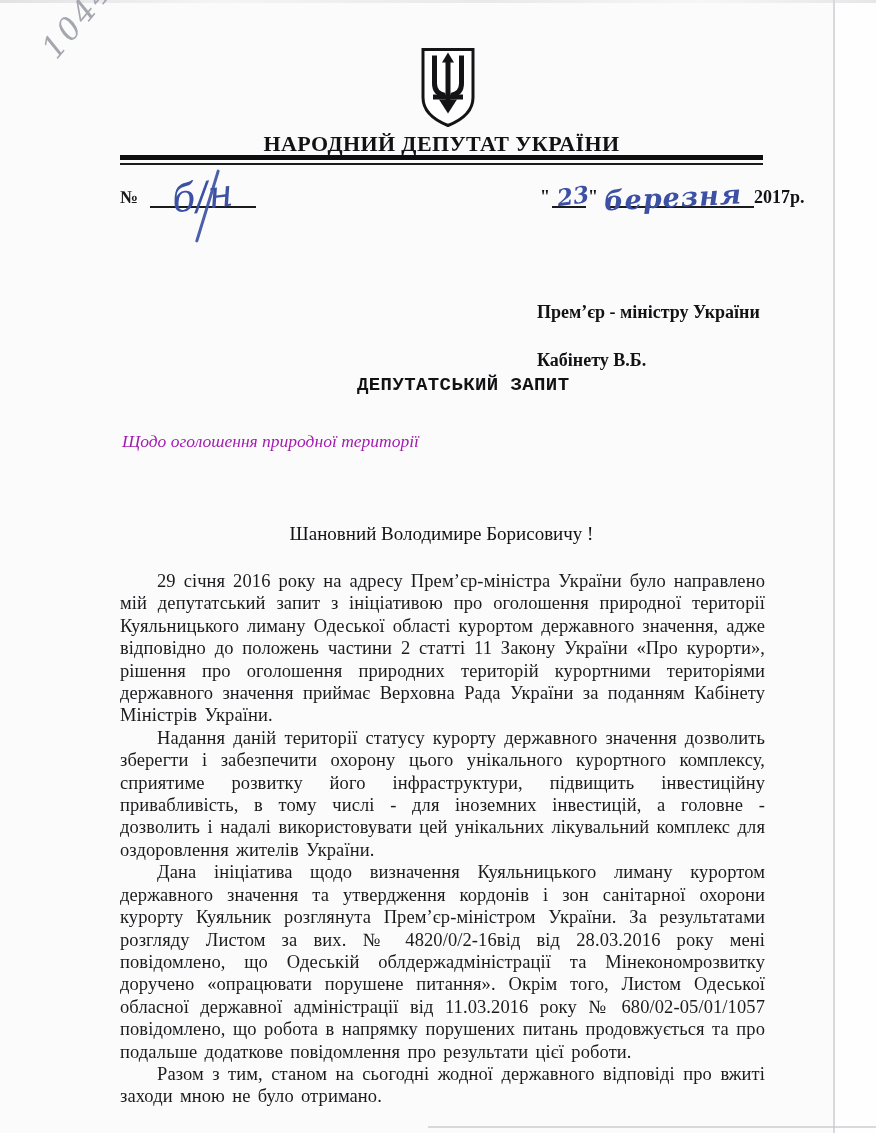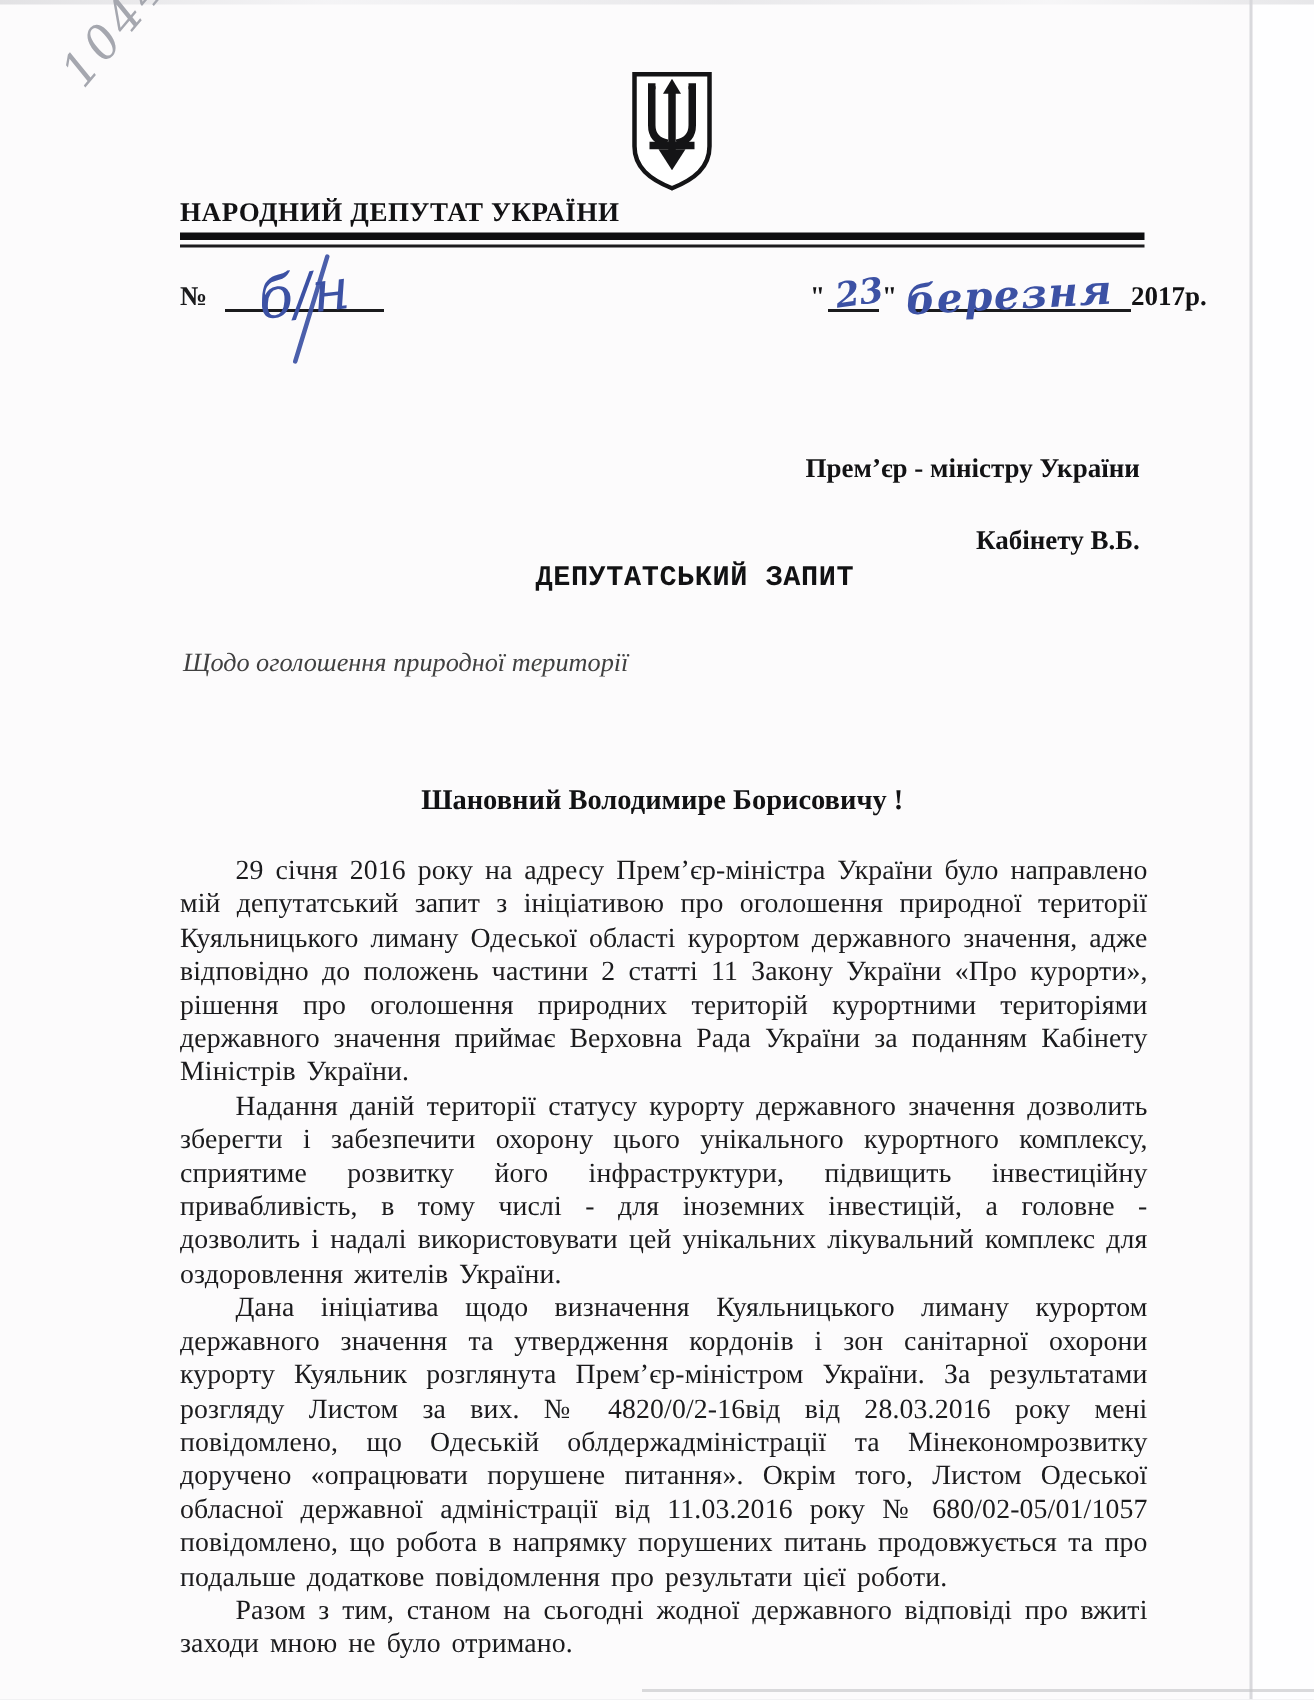--- a/index.html
+++ b/index.html
@@ -17,22 +17,22 @@
   .pencil-number{
     position:absolute;left:34px;top:42px;
     transform:rotate(-50deg);transform-origin:left top;
     font-family:"DejaVu Serif",serif;font-style:italic;
     font-size:31px;color:#a5a7af;letter-spacing:3px;white-space:nowrap;
   }
 
   .emblem{position:absolute;left:417px;top:45px;width:62px;height:85px;}
 
   .header-title{
-    position:absolute;left:120px;top:131px;width:643px;
-    font-weight:bold;font-size:18px;letter-spacing:.4px;color:#121214;
+    position:absolute;left:120px;top:131px;width:643px;text-align:center;
+    font-weight:bold;font-size:22px;letter-spacing:.4px;color:#121214;
   }
   .header-rule{
     position:absolute;left:120px;top:155px;width:643px;height:3px;
     border-top:5px solid #0e0e10;border-bottom:2px solid #1c1c1e;
   }
 
   .ref-row{position:absolute;left:120px;top:174px;width:643px;height:34px;}
   .ref-left{position:absolute;left:0;bottom:0;display:flex;align-items:flex-end;}
   .ref-label{font-weight:bold;font-size:18px;padding-right:12px;}
   .slot{position:relative;border-bottom:2px solid #1b1b1d;}
@@ -43,24 +43,24 @@
     transform:rotate(17deg);border-radius:2px;opacity:.92;}
   .date-group{position:absolute;left:418px;bottom:0;display:flex;align-items:flex-end;
     font-weight:bold;font-size:18px;color:#121214;}
   .q{padding:0 2px;}
   .day-slot{width:34px;height:24px;}
   .hw-day{position:absolute;left:5px;bottom:-3px;font-size:23px;transform:rotate(-8deg);}
   .month-slot{width:146px;height:24px;margin-left:8px;}
   .hw-month{position:absolute;left:-4px;bottom:-7px;font-size:27px;transform:rotate(-3deg);letter-spacing:1px;}
   .year{margin-left:0;}
 
-  .addressee{position:absolute;left:537px;top:288px;font-weight:bold;font-size:18px;line-height:48px;color:#121214;text-align:right;}
+  .addressee{position:absolute;left:537px;top:288px;font-weight:bold;font-size:18px;line-height:48px;color:#121214;}
   .doc-type{position:absolute;left:357px;top:374px;font-weight:bold;font-size:19px;letter-spacing:.4px;color:#121214;font-family:Liberation Mono, monospace;}
-  .subject{position:absolute;left:122px;top:431px;font-style:italic;font-size:17.5px;line-height:21.5px;color:#404040;}
-  .salutation{position:absolute;left:120px;top:523px;width:643px;text-align:center;font-weight:bold;font-size:19px;color:#121214;}
+  .subject{position:absolute;left:122px;top:431px;font-style:italic;font-size:17.5px;line-height:21.5px;color:#a21caf;}
+  .salutation{position:absolute;left:120px;top:523px;width:643px;text-align:center;font-weight:normal;font-size:19px;color:#121214;}
 
   .body-text{
     position:absolute;left:120px;top:570px;width:645px;
     font-size:18.5px;line-height:22.4px;text-align:justify;
     word-spacing:2.5px;letter-spacing:.1px;
   }
   .body-text p{margin:0;text-indent:37px;}
 </style>
 </head>
 <body>

